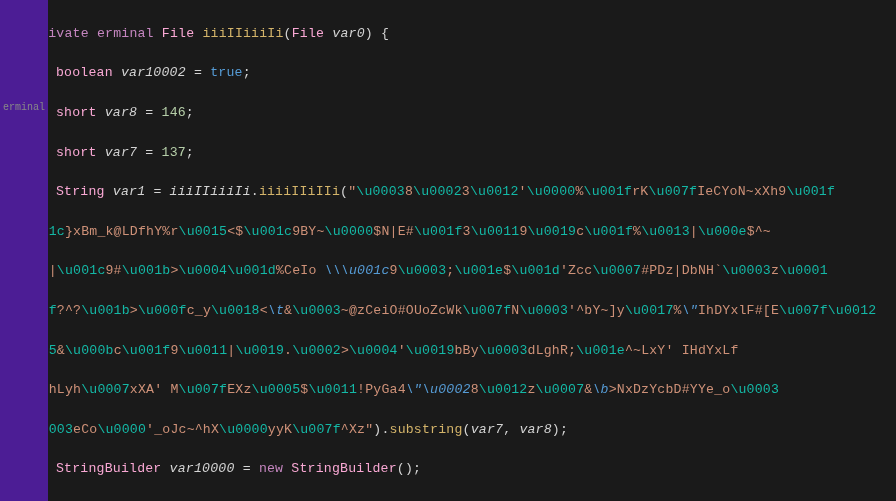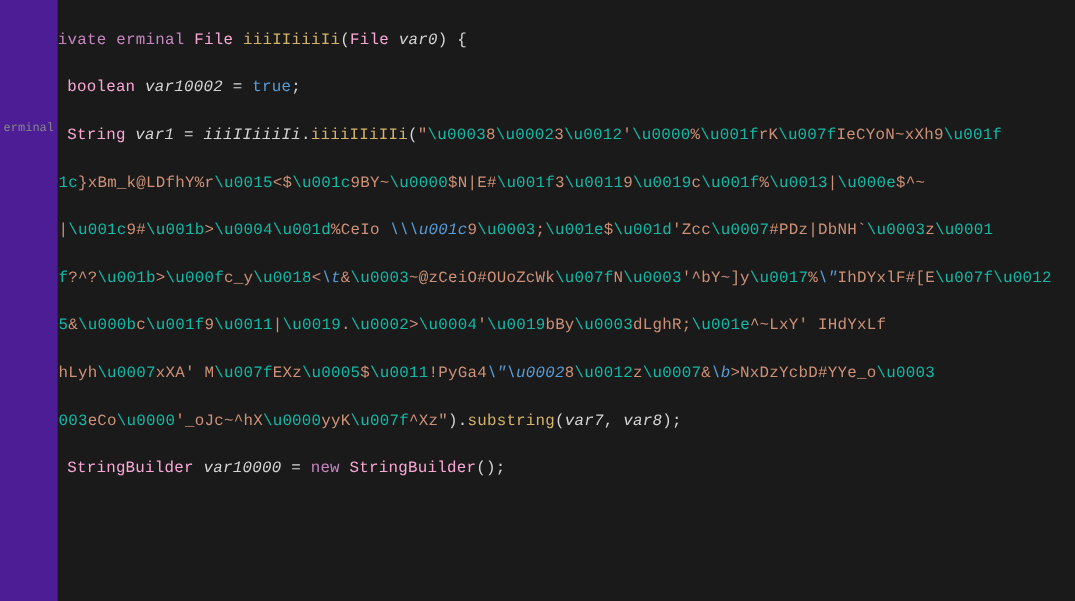--- a/index.html
+++ b/index.html
@@ -63,20 +63,22 @@
 </head>
 <body>
 
 <div class="activity-bar">
   <span class="activity-label">erminal</span>
 </div>
 
 <div class="editor">
 <div class="line indent1"><span class="kw">private</span> <span class="kw">erminal</span> <span class="type">File</span> <span class="mname">iiiIIiiiIi</span><span class="paren">(</span><span class="type">File</span><span class="id"> var0</span><span class="paren">)</span><span class="punc"> {</span></div>
 <div class="line indent2"><span class="type">boolean</span><span class="id"> var10002 </span><span class="op">=</span><span> </span><span class="bool">true</span><span class="punc">;</span></div>
+<div class="line indent2"><span class="type">short</span><span class="id"> var8 </span><span class="op">=</span><span> </span><span class="num">146</span><span class="punc">;</span></div>
+<div class="line indent2"><span class="type">short</span><span class="id"> var7 </span><span class="op">=</span><span> </span><span class="num">137</span><span class="punc">;</span></div>
 <div class="line indent2"><span class="type">String</span><span class="id"> var1 </span><span class="op">=</span><span class="id"> iiiIIiiiIi</span><span class="punc">.</span><span class="mname">iiiiIIiIIi</span><span class="paren">(</span><span class="str">"</span><span class="esc">\u0003</span><span class="str">8</span><span class="esc">\u0002</span><span class="str">3</span><span class="esc">\u0012</span><span class="str">'</span><span class="esc">\u0000</span><span class="str">%</span><span class="esc">\u001f</span><span class="str">rK</span><span class="esc">\u007f</span><span class="str">IeCYoN~xXh9</span><span class="esc">\u001f</span></div>
 <div class="line wrap"><span class="str">r</span><span class="str">5</span><span class="esc">\u001c</span><span class="str">}xBm_k@LDfhY%r</span><span class="esc">\u0015</span><span class="str">&lt;$</span><span class="esc">\u001c</span><span class="str">9BY~</span><span class="esc">\u0000</span><span class="str">$N|E#</span><span class="esc">\u001f</span><span class="str">3</span><span class="esc">\u0011</span><span class="str">9</span><span class="esc">\u0019</span><span class="str">c</span><span class="esc">\u001f</span><span class="str">%</span><span class="esc">\u0013</span><span class="str">|</span><span class="esc">\u000e</span><span class="str">$^~</span></div>
 <div class="line wrap"><span class="esc">\u0002</span><span class="str">|</span><span class="esc">\u001c</span><span class="str">9#</span><span class="esc">\u001b</span><span class="str">&gt;</span><span class="esc">\u0004\u001d</span><span class="str">%CeIo </span><span class="escb">\\\u001c</span><span class="str">9</span><span class="esc">\u0003</span><span class="str">;</span><span class="esc">\u001e</span><span class="str">$</span><span class="esc">\u001d</span><span class="str">'Zcc</span><span class="esc">\u0007</span><span class="str">#PDz|DbNH`</span><span class="esc">\u0003</span><span class="str">z</span><span class="esc">\u0001</span></div>
 <div class="line wrap"><span class="str"> </span><span class="esc">\u000f</span><span class="str">?^?</span><span class="esc">\u001b</span><span class="str">&gt;</span><span class="esc">\u000f</span><span class="str">c_y</span><span class="esc">\u0018</span><span class="str">&lt;</span><span class="escb">\t</span><span class="str">&amp;</span><span class="esc">\u0003</span><span class="str">~@zCeiO#OUoZcWk</span><span class="esc">\u007f</span><span class="str">N</span><span class="esc">\u0003</span><span class="str">'^bY~]y</span><span class="esc">\u0017</span><span class="str">%</span><span class="escb">\"</span><span class="str">IhDYxlF#[E</span><span class="esc">\u007f\u0012</span></div>
 <div class="line wrap"><span class="str">y</span><span class="esc">\u0005</span><span class="str">&amp;</span><span class="esc">\u000b</span><span class="str">c</span><span class="esc">\u001f</span><span class="str">9</span><span class="esc">\u0011</span><span class="str">|</span><span class="esc">\u0019</span><span class="str">.</span><span class="esc">\u0002</span><span class="str">&gt;</span><span class="esc">\u0004</span><span class="str">'</span><span class="esc">\u0019</span><span class="str">bBy</span><span class="esc">\u0003</span><span class="str">dLghR;</span><span class="esc">\u001e</span><span class="str">^~LxY' IHdYxLf</span></div>
 <div class="line wrap"><span class="esc">\u0000</span><span class="str">hLyh</span><span class="esc">\u0007</span><span class="str">xXA' M</span><span class="esc">\u007f</span><span class="str">EXz</span><span class="esc">\u0005</span><span class="str">$</span><span class="esc">\u0011</span><span class="str">!PyGa4</span><span class="escb">\"\u0002</span><span class="str">8</span><span class="esc">\u0012</span><span class="str">z</span><span class="esc">\u0007</span><span class="str">&amp;</span><span class="escb">\b</span><span class="str">&gt;NxDzYcbD#YYe_o</span><span class="esc">\u0003</span></div>
 <div class="line wrap"><span class="str">{xK</span><span class="esc">\u0003</span><span class="str">eCo</span><span class="esc">\u0000</span><span class="str">'_oJc~^hX</span><span class="esc">\u0000</span><span class="str">yyK</span><span class="esc">\u007f</span><span class="str">^Xz</span><span class="str">"</span><span class="paren">)</span><span class="punc">.</span><span class="mname">substring</span><span class="paren">(</span><span class="id">var7</span><span class="punc">, </span><span class="id">var8</span><span class="paren">)</span><span class="punc">;</span></div>
 <div class="line indent2"><span class="type">StringBuilder</span><span class="id"> var10000 </span><span class="op">=</span><span> </span><span class="kw">new</span><span> </span><span class="type">StringBuilder</span><span class="paren">()</span><span class="punc">;</span></div>
 
 

